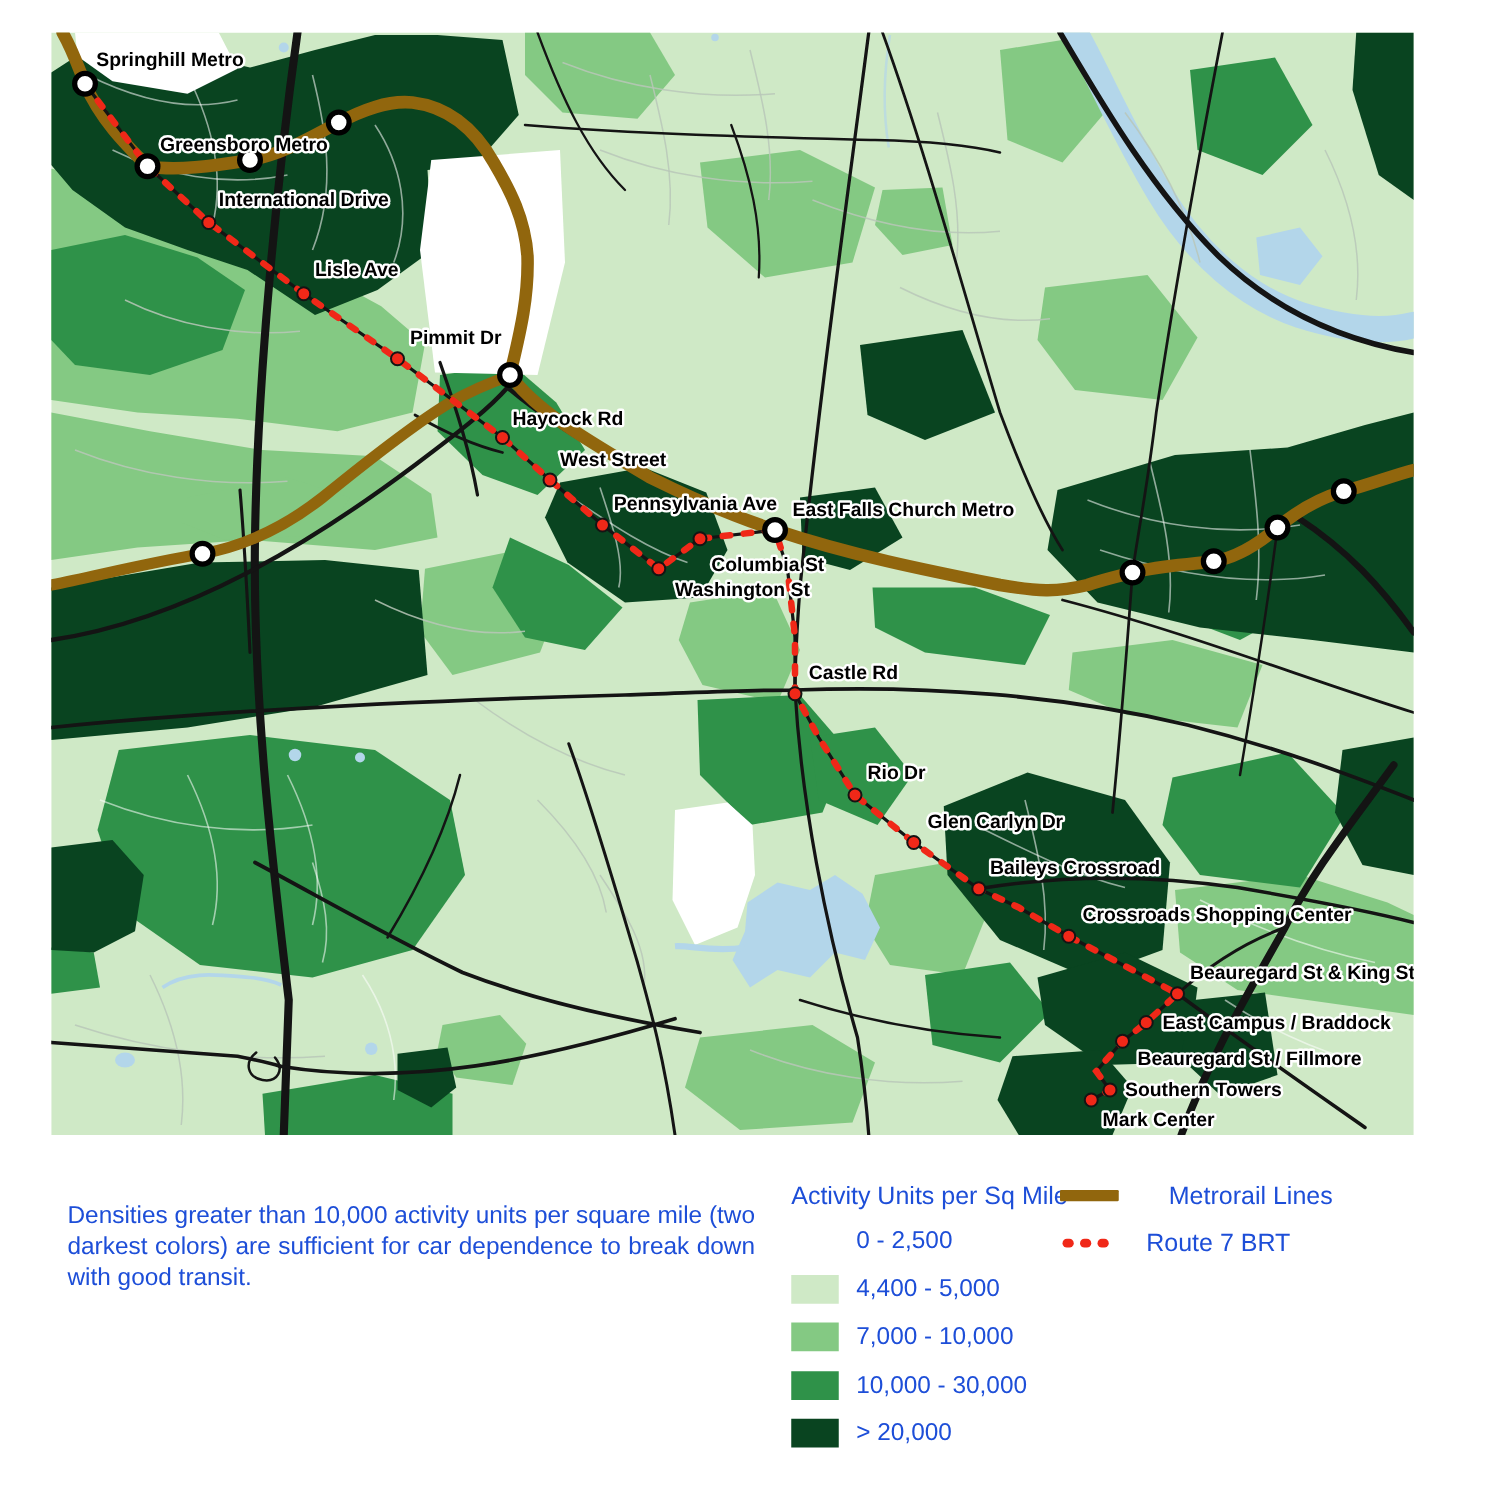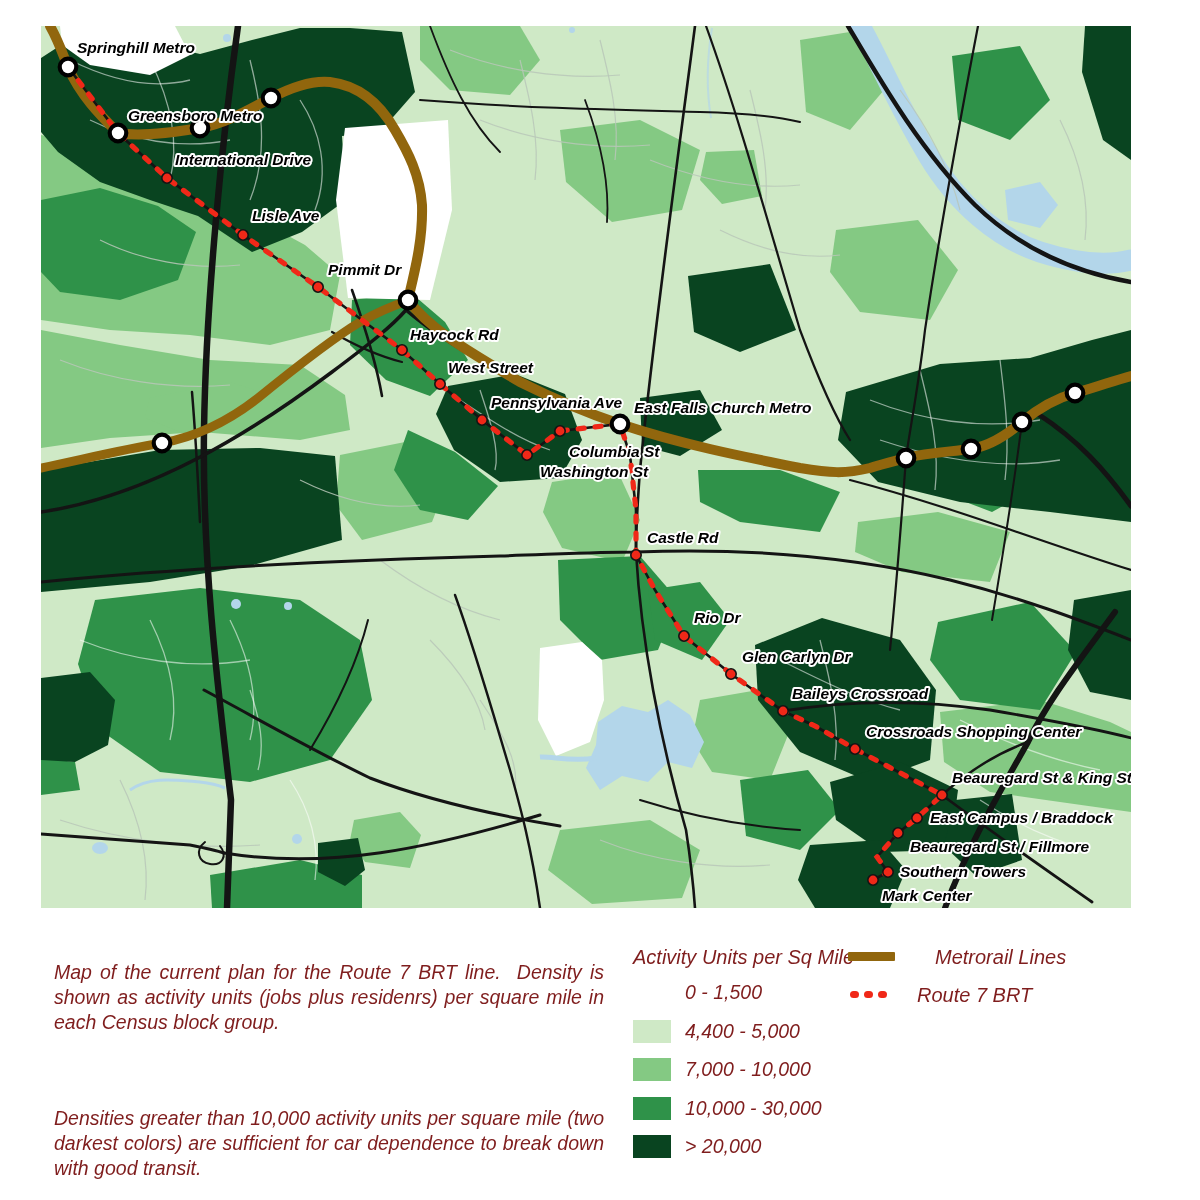--- a/index.html
+++ b/index.html
@@ -1,17 +1,17 @@
 <!DOCTYPE html>
 <html><head>
 <meta charset="utf-8">
 <style>
   html,body{margin:0;padding:0;background:#fff;}
   .page{position:relative;width:1200px;height:1200px;background:#fff;overflow:hidden;
-        font-family:"Liberation Sans",sans-serif;color:#7f1d1d;font-style:italic;}
+        font-family:"Liberation Sans",sans-serif;color:#1d4ed8;}
   .map-wrap{position:absolute;left:41px;top:26px;width:1090px;height:882px;}
   svg text.maplabel{font-family:"Liberation Sans",sans-serif;font-size:15.5px;font-weight:bold;
         fill:#000;stroke:#fff;stroke-width:3.8px;paint-order:stroke;stroke-linejoin:round;}
   .caption{position:absolute;left:54px;top:910px;width:550px;font-size:19.5px;line-height:25px;
         text-align:justify;white-space:pre-wrap;}
   .caption p{margin:0 0 21px 0;}
   .legend-title{position:absolute;left:633px;top:946px;font-size:20px;}
   .legend-row{position:absolute;left:633px;height:26px;}
   .legend-row .swatch{position:absolute;left:0;top:1px;width:38px;height:23px;}
   .legend-row .cls-label{position:absolute;left:52px;top:0;font-size:19.5px;line-height:25px;white-space:nowrap;}
@@ -245,30 +245,29 @@
           <text x="952" y="783" class="maplabel">Beauregard St &amp; King St</text>
           <text x="930" y="823" class="maplabel">East Campus / Braddock</text>
           <text x="910" y="852" class="maplabel">Beauregard St / Fillmore</text>
           <text x="900" y="877" class="maplabel">Southern Towers</text>
           <text x="882" y="901" class="maplabel">Mark Center</text>
         </g>
     </svg>
   </div>
 
   <div class="caption">
-    <p>Map of the current plan for the Route 7 BRT line.  Density is shown as activity units (jobs plus residenrs) per square mile in each Census block group.</p>
     <p>Densities greater than 10,000 activity units per square mile (two darkest colors) are sufficient for car dependence to break down with good transit.</p>
     
   </div>
 
   <div class="legend-title">Activity Units per Sq Mile</div>
 
   <div class="legend-row" style="top:980px">
     <span class="swatch" style="background: rgb(255, 255, 255);"></span>
-    <span class="cls-label">0 - 1,500</span>
+    <span class="cls-label">0 - 2,500</span>
   </div>
   <div class="legend-row" style="top:1019px">
     <span class="swatch" style="background: rgb(207, 233, 198);"></span>
     <span class="cls-label">4,400 - 5,000</span>
   </div>
   <div class="legend-row" style="top:1057px">
     <span class="swatch" style="background: rgb(132, 201, 131);"></span>
     <span class="cls-label">7,000 - 10,000</span>
   </div>
   <div class="legend-row" style="top:1096px">

